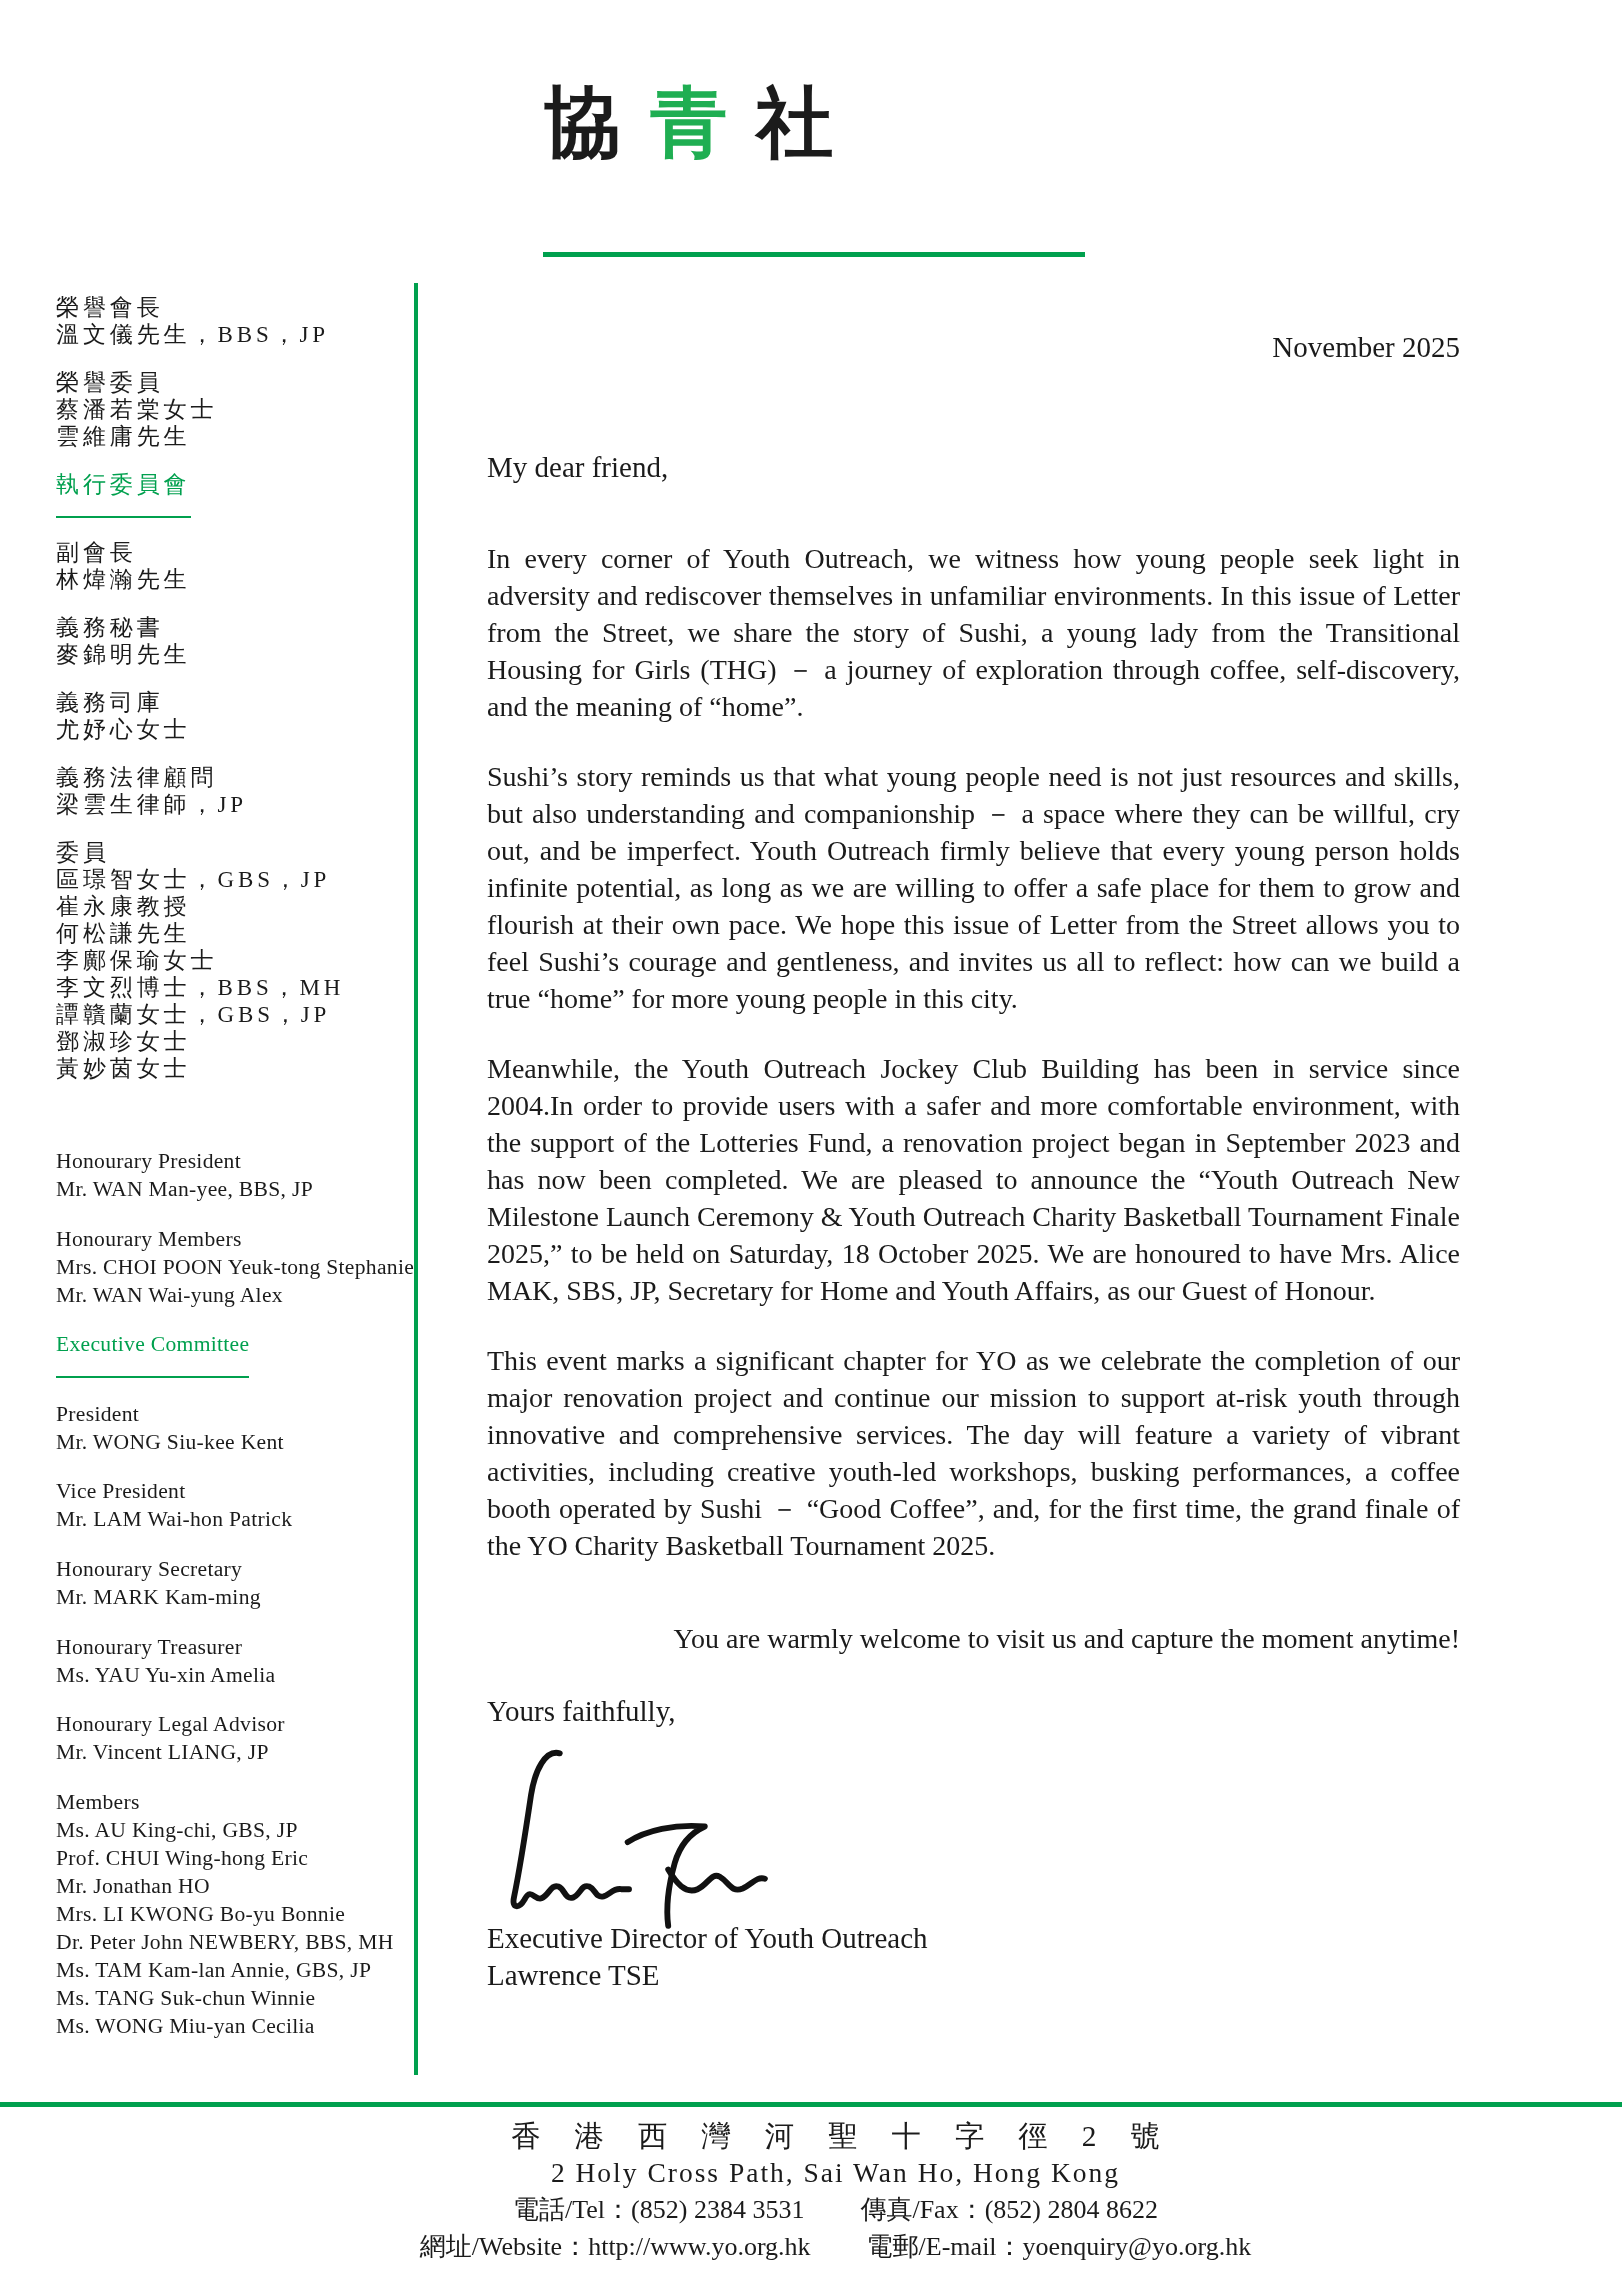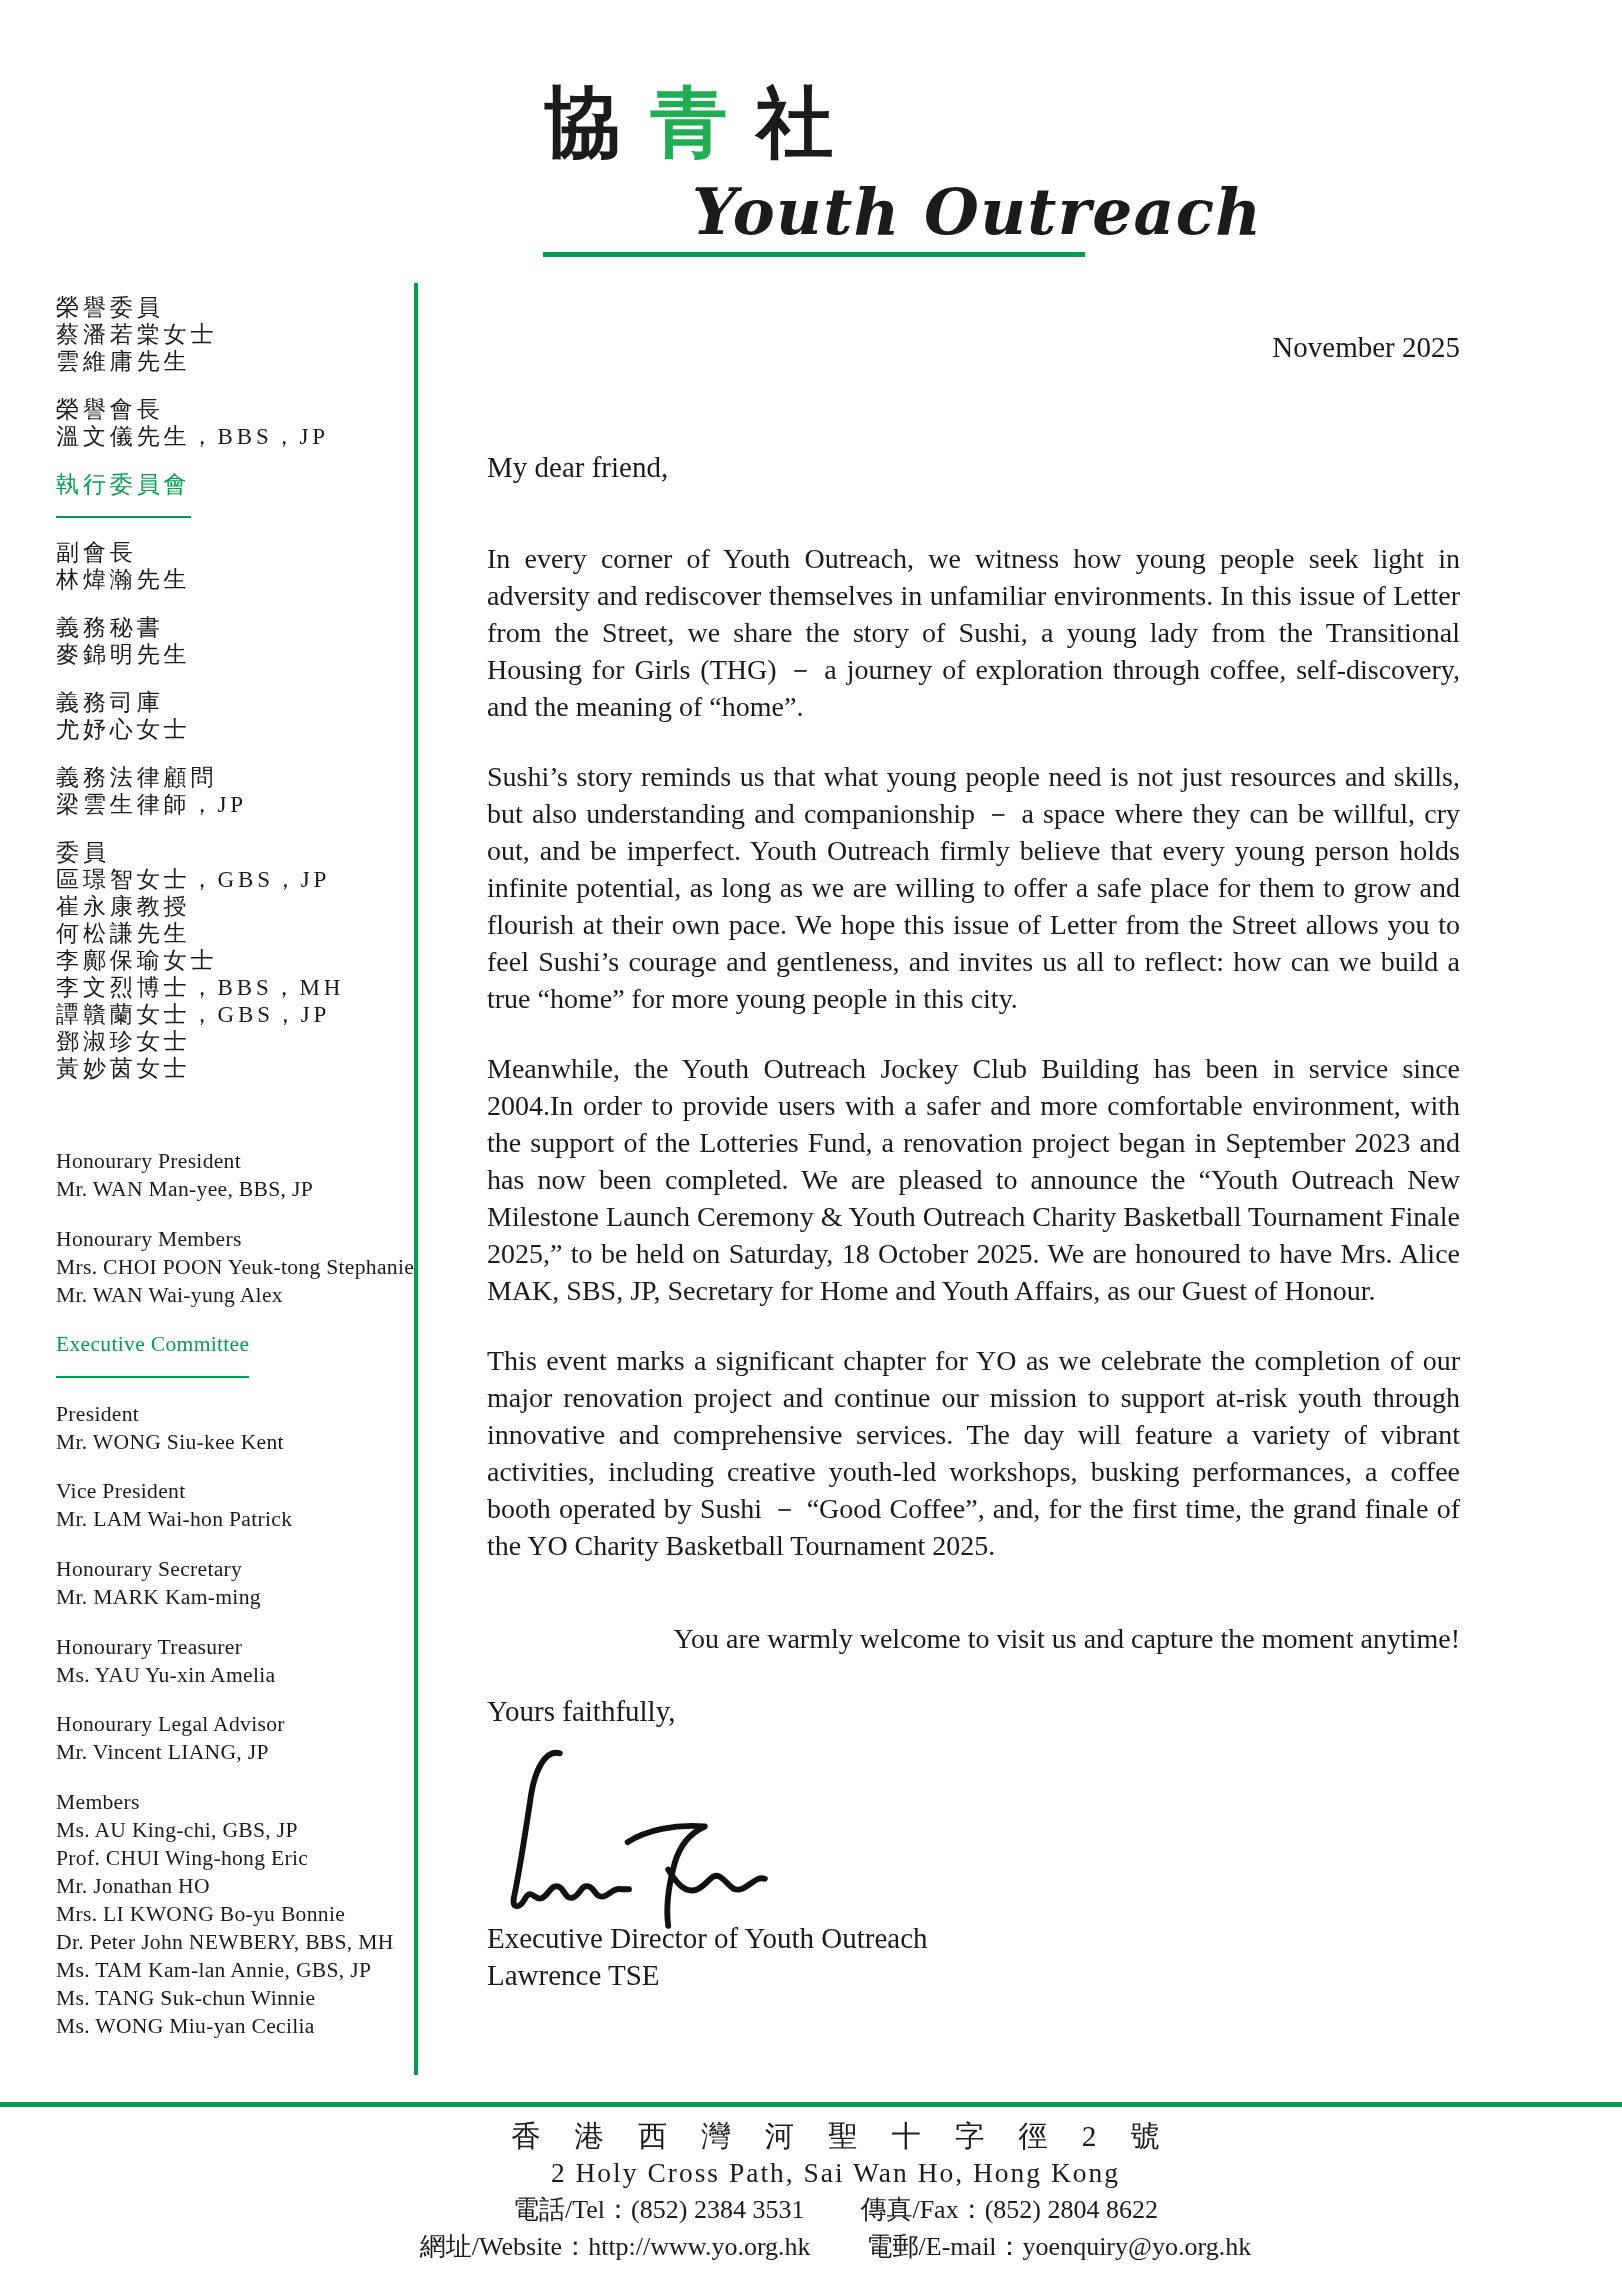--- a/index.html
+++ b/index.html
@@ -50,35 +50,34 @@
   .f-en{font-size:27.5px;line-height:34px;letter-spacing:2px;margin-top:2.6px;}
   .f-info{font-size:26px;line-height:33px;margin-top:3.9px;}
   .f-seg{white-space:nowrap;}
   .f-seg + .f-seg{margin-left:56px;}
 </style>
 </head>
 <body>
 
 <div class="logo">
   <div class="logo-chars"><span>協</span><span class="green">青</span><span>社</span></div>
-  <div class="logo-script">Youth Outreach</div>
   <div class="logo-underline"></div>
 </div>
 
 <div class="green-rule-v"></div>
 <div class="sidebar">
   <div class="sb-zh" id="sb-zh">
       <div class="sb-group">
+        <div class="sb-line">榮譽會長</div>
+        <div class="sb-line">溫文儀先生，BBS，JP</div>
+      </div>
+      <div class="sb-group">
         <div class="sb-line">榮譽委員</div>
         <div class="sb-line">蔡潘若棠女士</div>
         <div class="sb-line">雲維庸先生</div>
-      </div>
-      <div class="sb-group">
-        <div class="sb-line">榮譽會長</div>
-        <div class="sb-line">溫文儀先生，BBS，JP</div>
       </div>
       <div class="sb-group">
         <div class="sb-line"><span class="sb-green">執行委員會</span></div>
       </div>
       <div class="sb-group">
         <div class="sb-line">副會長</div>
         <div class="sb-line">林煒瀚先生</div>
       </div>
       <div class="sb-group">
         <div class="sb-line">義務秘書</div>

